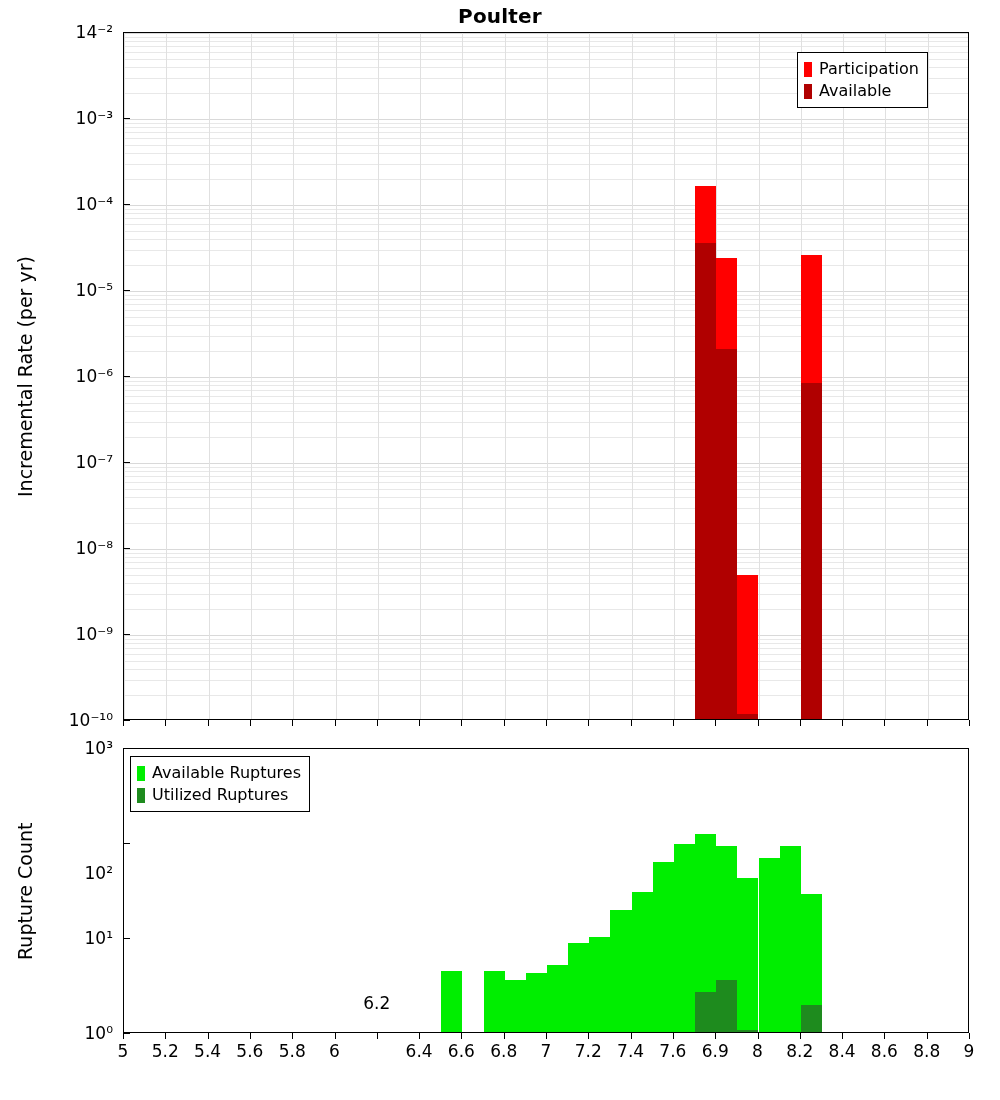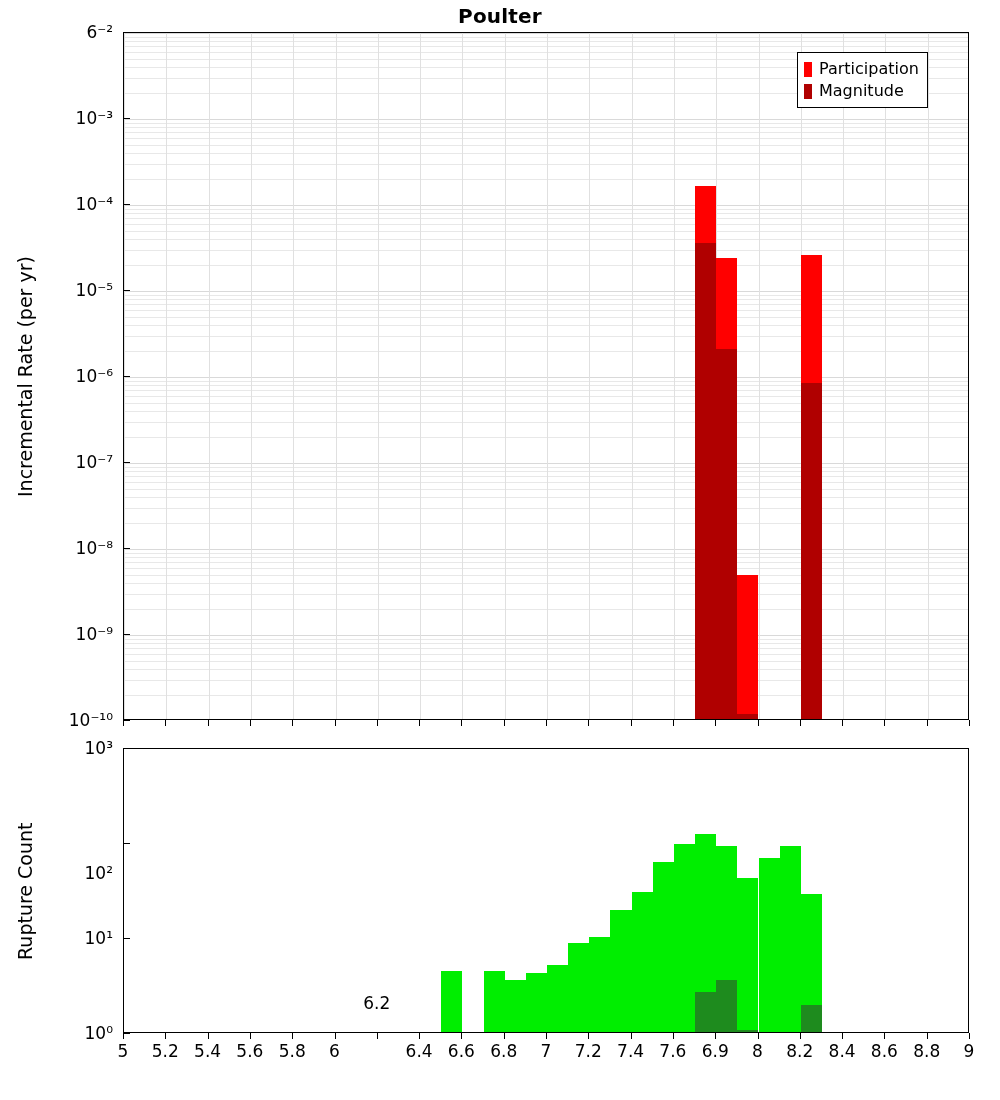--- a/index.html
+++ b/index.html
@@ -178,21 +178,21 @@
       <div class="ytick" style="top: 462px; right: 887px;">10⁻⁷</div>
       <div class="ytickmark" style="position: absolute; left: 123px; top: 462px;"></div>
       <div class="ytick" style="top: 376px; right: 887px;">10⁻⁶</div>
       <div class="ytickmark" style="position: absolute; left: 123px; top: 376px;"></div>
       <div class="ytick" style="top: 290px; right: 887px;">10⁻⁵</div>
       <div class="ytickmark" style="position: absolute; left: 123px; top: 290px;"></div>
       <div class="ytick" style="top: 204px; right: 887px;">10⁻⁴</div>
       <div class="ytickmark" style="position: absolute; left: 123px; top: 204px;"></div>
       <div class="ytick" style="top: 118px; right: 887px;">10⁻³</div>
       <div class="ytickmark" style="position: absolute; left: 123px; top: 118px;"></div>
-      <div class="ytick" style="top: 32px; right: 887px;">6⁻²</div>
+      <div class="ytick" style="top: 32px; right: 887px;">14⁻²</div>
       <div class="ytickmark" style="position: absolute; left: 123px; top: 32px;"></div>
     </div>
   <div id="xticks-top">
       <div class="xtickmark" style="position: absolute; left: 123px; top: 720px;"></div>
       <div class="xtickmark" style="position: absolute; left: 165.3px; top: 720px;"></div>
       <div class="xtickmark" style="position: absolute; left: 207.6px; top: 720px;"></div>
       <div class="xtickmark" style="position: absolute; left: 249.9px; top: 720px;"></div>
       <div class="xtickmark" style="position: absolute; left: 292.2px; top: 720px;"></div>
       <div class="xtickmark" style="position: absolute; left: 334.5px; top: 720px;"></div>
       <div class="xtickmark" style="position: absolute; left: 376.8px; top: 720px;"></div>
@@ -212,21 +212,21 @@
       <div class="xtickmark" style="position: absolute; left: 969px; top: 720px;"></div>
     </div>
 
   <div class="legend" id="legend-top" style="left:797px;top:52px;">
       <div class="row">
         <span class="swatch" style="background: rgb(255, 0, 0);"></span>
         <span>Participation</span>
       </div>
       <div class="row">
         <span class="swatch" style="background: rgb(176, 0, 0);"></span>
-        <span>Magnitude</span>
+        <span>Available</span>
       </div>
     </div>
 
   <div class="ylabel" id="ylabel-bottom" style="left: 14px; top: 959.5px; transform: rotate(-90deg);">Rupture Count</div>
 
   <div class="axes" id="axes-bottom" style="left:123px;top:748px;width:846px;height:285px;">
     <div class="gridlayer" id="grid-bottom"></div>
     <div class="datalayer" id="data-bottom">
         <div class="bar" style="left: 317.25px; width: 21.15px; top: 222.038px; height: 62.962px; background: rgb(0, 238, 0); z-index: 10;"></div>
         <div class="bar" style="left: 359.55px; width: 21.15px; top: 222.038px; height: 62.962px; background: rgb(0, 238, 0); z-index: 10;"></div>
@@ -300,15 +300,25 @@
       <div class="xtickmark" style="position: absolute; left: 842.1px; top: 1033px;"></div>
       <div class="xtick" style="left: 842.1px; top: 1041px;">8.4</div>
       <div class="xtickmark" style="position: absolute; left: 884.4px; top: 1033px;"></div>
       <div class="xtick" style="left: 884.4px; top: 1041px;">8.6</div>
       <div class="xtickmark" style="position: absolute; left: 926.7px; top: 1033px;"></div>
       <div class="xtick" style="left: 926.7px; top: 1041px;">8.8</div>
       <div class="xtickmark" style="position: absolute; left: 969px; top: 1033px;"></div>
       <div class="xtick" style="left: 969px; top: 1041px;">9</div>
     </div>
 
+  <div class="legend" id="legend-bottom" style="left:130px;top:756px;">
+      <div class="row">
+        <span class="swatch" style="background: rgb(0, 238, 0);"></span>
+        <span>Available Ruptures</span>
+      </div>
+      <div class="row">
+        <span class="swatch" style="background: rgb(30, 139, 30);"></span>
+        <span>Utilized Ruptures</span>
+      </div>
+    </div>
 
 
 </div>
 
 </body></html>

